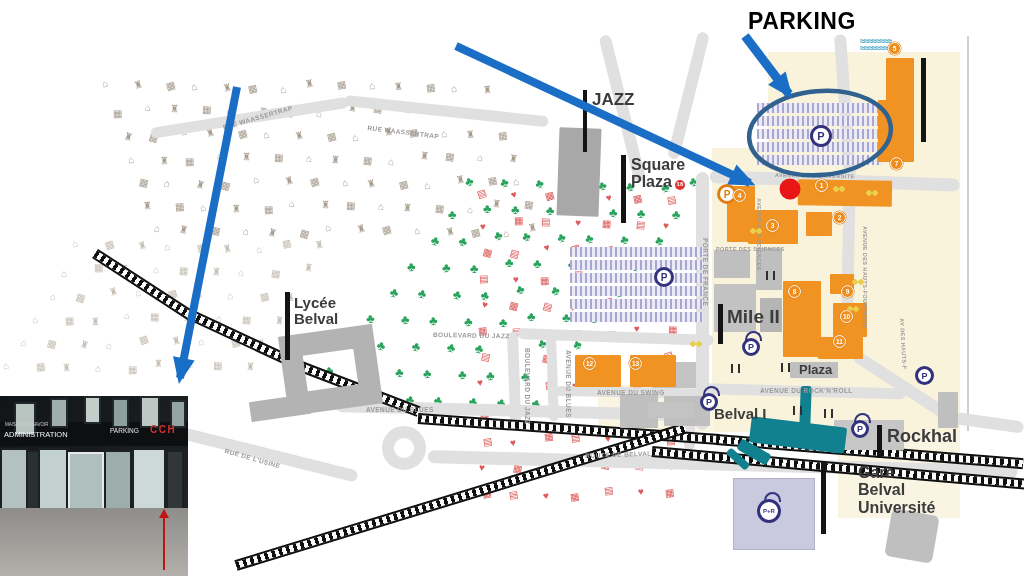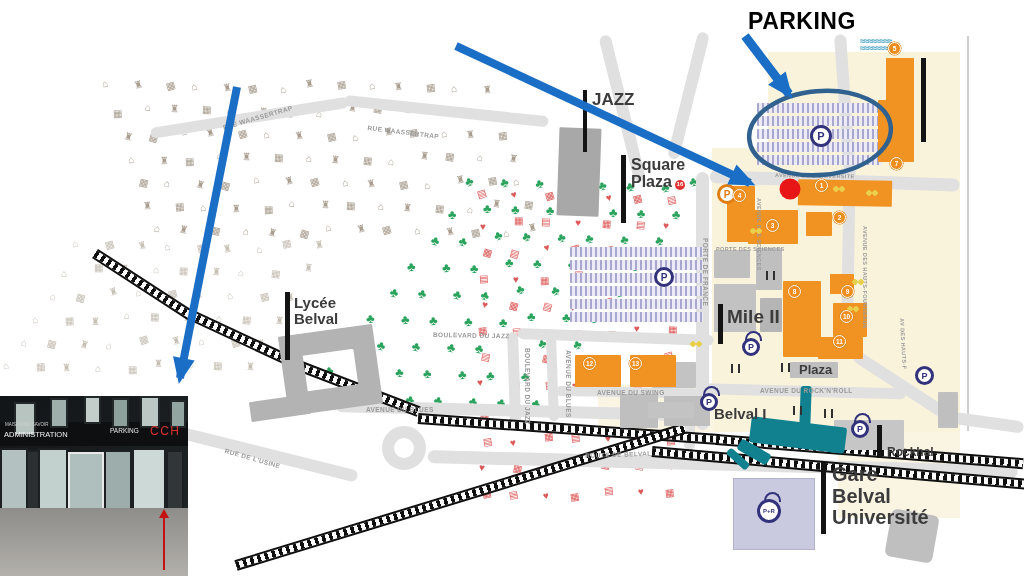--- a/index.html
+++ b/index.html
@@ -491,24 +491,24 @@
   </div>
 
   <div class="bar" style="left:718px;top:304px;width:5px;height:40px"></div>
   <div class="dlabel" style="left:727px;top:307px;font-size:19px">Mile II</div>
 
   <div class="dlabel" style="left:799px;top:363px;font-size:13px">Plaza</div>
 
   <div class="dlabel" style="left:714px;top:406px;font-size:15px">Belval I</div>
 
   <div class="bar" style="left:877px;top:425px;width:5px;height:33px"></div>
-  <div class="dlabel" style="left:887px;top:446px;font-size:12px">Rockhal</div>
+  <div class="dlabel" style="left:887px;top:427px;font-size:18px">Rockhal</div>
 
   <div class="bar" style="left:821px;top:462px;width:5px;height:72px"></div>
-  <div class="dlabel" style="left:832px;top:464px;font-size:20px">
+  <div class="dlabel" style="left:858px;top:464px;font-size:16px">
     <span>Gare</span><br>
     <span>Belval</span><br>
     <span>Université</span>
   </div>
 
   <div class="pcirc" style="left:810px;top:125px;width:16px;height:16px;font-size:11px">P</div>
   <div class="pcirc" style="left:654px;top:267px;width:14px;height:14px;font-size:10px">P</div>
   <div class="arc" style="left:745px;top:331px"></div>
   <div class="pcirc" style="left:742px;top:338px;width:12px;height:12px;font-size:9px">P</div>
   <div class="pcirc" style="left:915px;top:366px;width:13px;height:13px;font-size:9px">P</div>
@@ -550,21 +550,21 @@
     <div class="abs" style="left:0;top:26px;width:188px;height:24px;background:#0d0f11"></div>
     <div class="win" style="left:14px;top:6px;width:18px;height:30px;background:#b8c4c0"></div>
     <div class="win" style="left:50px;top:2px;width:14px;height:26px;background:#9fb0ac"></div>
     <div class="win" style="left:84px;top:0;width:13px;height:24px;background:#c3cecb"></div>
     <div class="win" style="left:112px;top:2px;width:13px;height:26px;background:#8da09c"></div>
     <div class="win" style="left:140px;top:0;width:16px;height:28px;background:#bcc8c4"></div>
     <div class="win" style="left:170px;top:4px;width:12px;height:24px;background:#93a5a1"></div>
     <div class="abs" style="left:5px;top:26px;font-size:4.5px;color:#cfcfcf">MAISON DU SAVOIR</div>
     <div class="abs" style="left:4px;top:34px;font-size:7.5px;color:#f2f2f2">ADMINISTRATION</div>
     <div class="abs" style="left:110px;top:31px;font-size:6.5px;color:#e8e8e8">PARKING</div>
-    <div class="abs" style="left:150px;top:28px;font-size:12px;font-weight:normal;color:#d83030;letter-spacing:1.5px">CCH</div>
+    <div class="abs" style="left:150px;top:28px;font-size:10px;font-weight:bold;color:#d83030;letter-spacing:1.5px">CCH</div>
     <div class="panel" style="left:0;top:52px;width:24px;height:60px;background:#b3c2c0"></div>
     <div class="panel" style="left:26px;top:54px;width:10px;height:58px;background:#2a2f31"></div>
     <div class="panel" style="left:38px;top:52px;width:26px;height:62px;background:#c2d0ce"></div>
     <div class="panel" style="left:68px;top:56px;width:32px;height:56px;background:#aebfbd;border-color:#e8e8e8"></div>
     <div class="panel" style="left:104px;top:54px;width:24px;height:58px;background:#9cadab"></div>
     <div class="panel" style="left:132px;top:52px;width:30px;height:60px;background:#cdd9d7"></div>
     <div class="panel" style="left:166px;top:54px;width:14px;height:58px;background:#313739"></div>
     <div class="abs" style="left:0;top:112px;width:188px;height:68px;background:linear-gradient(180deg,#8e8d8a,#b3b0ab)"></div>
     <div class="abs" style="left:163px;top:122px;width:2px;height:52px;background:#c41212"></div>
     <div class="abs" style="left:159px;top:113px;width:0;height:0;border-left:5px solid transparent;border-right:5px solid transparent;border-bottom:9px solid #c41212"></div>

